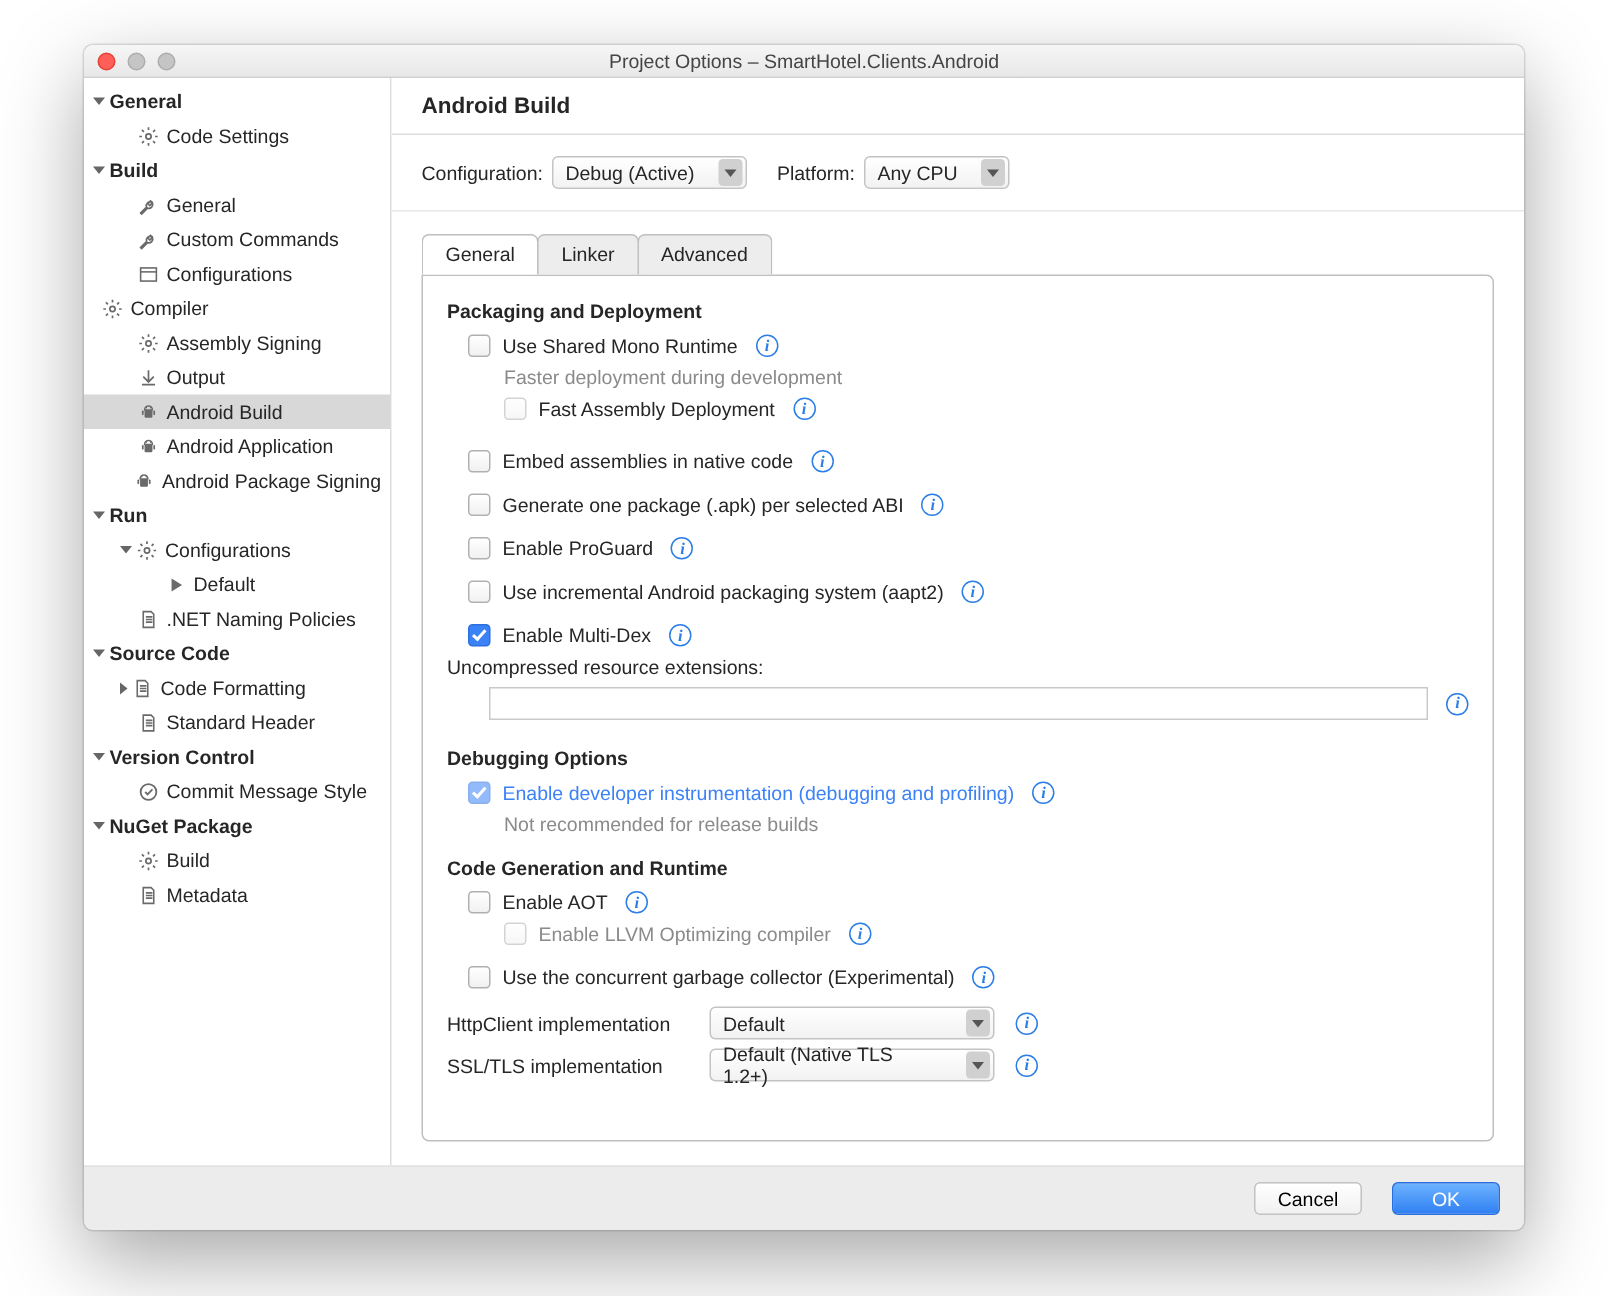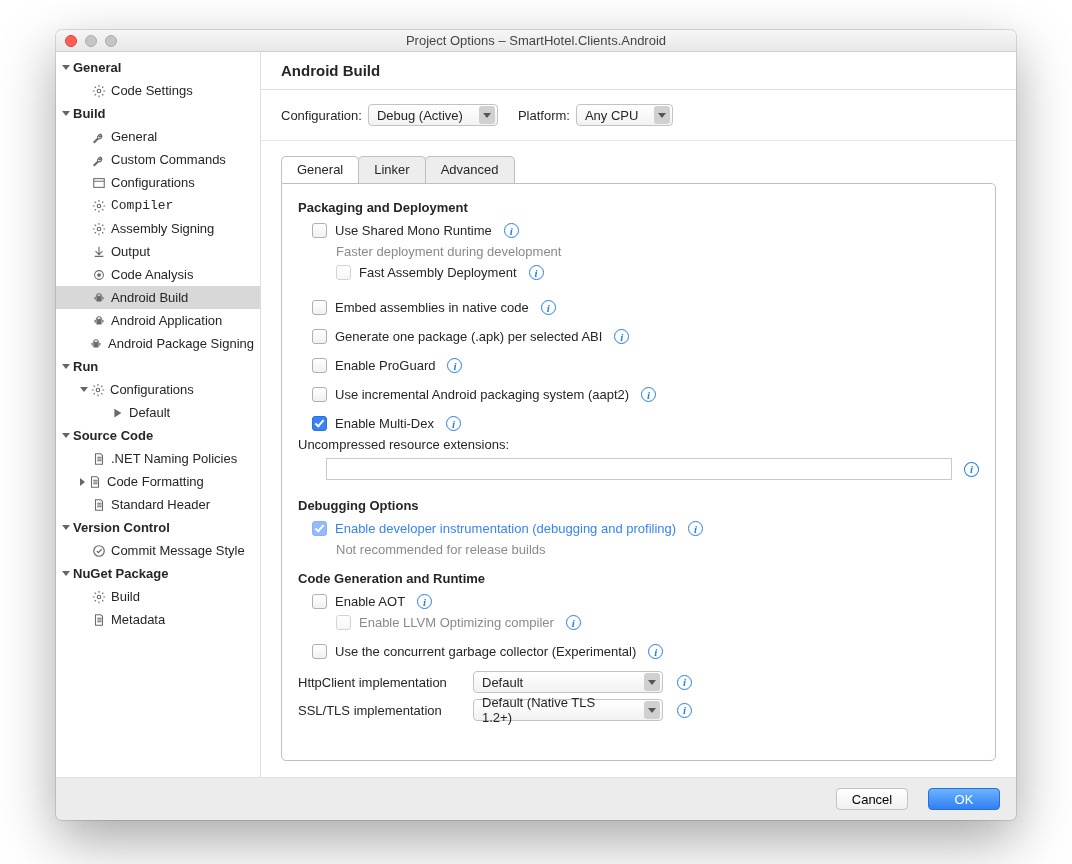--- a/index.html
+++ b/index.html
@@ -218,21 +218,21 @@
         <div class="tree-row" style="padding-left: 24px;">
           <span class="arrow spacer"></span>
           <span class="tree-icon">
             <svg viewBox="0 0 16 16" fill="none" stroke="#6a6a6a" stroke-width="1.2">
               <rect x="2" y="3" width="12" height="10"></rect>
               <path d="M2 6h12"></path>
             </svg>
           </span>
           <span class="tree-label">Configurations</span>
         </div>
-        <div class="tree-row" style="padding-left: 24px; font-family: Liberation Mono, monospace;">
+        <div class="tree-row" style="">
           <span class="arrow spacer"></span>
           <span class="tree-icon">
             <svg viewBox="0 0 16 16" fill="none" stroke="#6a6a6a" stroke-width="1.3">
               <circle cx="8" cy="8" r="2"></circle>
               <path d="M8 1v2M8 13v2M1 8h2M13 8h2M3 3l1.5 1.5M11.5 11.5L13 13M13 3l-1.5 1.5M4.5 11.5L3 13"></path>
             </svg>
           </span>
           <span class="tree-label">Compiler</span>
         </div>
         <div class="tree-row" style="padding-left: 24px;">
@@ -246,30 +246,20 @@
           <span class="tree-label">Assembly Signing</span>
         </div>
         <div class="tree-row" style="padding-left: 24px;">
           <span class="arrow spacer"></span>
           <span class="tree-icon">
             <svg viewBox="0 0 16 16" fill="none" stroke="#6a6a6a" stroke-width="1.3">
               <path d="M8 2v9M4 7l4 4 4-4M3 13h10"></path>
             </svg>
           </span>
           <span class="tree-label">Output</span>
-        </div>
-        <div class="tree-row" style="padding-left: 24px;">
-          <span class="arrow spacer"></span>
-          <span class="tree-icon">
-            <svg viewBox="0 0 16 16" fill="none" stroke="#6a6a6a" stroke-width="1.2">
-              <circle cx="8" cy="8" r="5"></circle>
-              <circle cx="8" cy="8" r="1.5" fill="#6a6a6a"></circle>
-            </svg>
-          </span>
-          <span class="tree-label">Code Analysis</span>
         </div>
         <div class="tree-row selected" style="padding-left: 24px;">
           <span class="arrow spacer"></span>
           <span class="tree-icon">
             <svg viewBox="0 0 16 16" fill="#6a6a6a">
               <path d="M5 6h6v5a1 1 0 0 1-1 1H6a1 1 0 0 1-1-1V6z"></path>
               <circle cx="6.3" cy="4.3" r=".6"></circle>
               <circle cx="9.7" cy="4.3" r=".6"></circle>
               <path d="M5 6a3 3 0 0 1 6 0H5z" fill="none" stroke="#6a6a6a" stroke-width="1.1"></path>
               <rect x="3" y="6.5" width="1.3" height="3.5" rx=".6"></rect>
@@ -322,33 +312,33 @@
         </div>
         <div class="tree-row" style="padding-left: 42px;">
           <span class="arrow spacer"></span>
           <span class="tree-icon">
             <svg viewBox="0 0 16 16" fill="#6a6a6a">
               <path d="M5 3l8 5-8 5z"></path>
             </svg>
           </span>
           <span class="tree-label">Default</span>
         </div>
-        <div class="tree-row" style="padding-left: 6px;">
-          <span class="arrow down"></span>
-          <span class="tree-label bold">Source Code</span>
-        </div>
         <div class="tree-row" style="padding-left: 24px;">
           <span class="arrow spacer"></span>
           <span class="tree-icon">
             <svg viewBox="0 0 16 16" fill="none" stroke="#6a6a6a" stroke-width="1.2">
               <path d="M4 2h6l2 2v10H4z"></path>
               <path d="M6 6h5M6 8h5M6 10h5"></path>
             </svg>
           </span>
           <span class="tree-label">.NET Naming Policies</span>
+        </div>
+        <div class="tree-row" style="padding-left: 6px;">
+          <span class="arrow down"></span>
+          <span class="tree-label bold">Source Code</span>
         </div>
         <div class="tree-row" style="padding-left: 24px;">
           <span class="arrow right"></span>
           <span class="tree-icon">
             <svg viewBox="0 0 16 16" fill="none" stroke="#6a6a6a" stroke-width="1.2">
               <path d="M4 2h6l2 2v10H4z"></path>
               <path d="M6 6h5M6 8h5M6 10h5"></path>
             </svg>
           </span>
           <span class="tree-label">Code Formatting</span>

